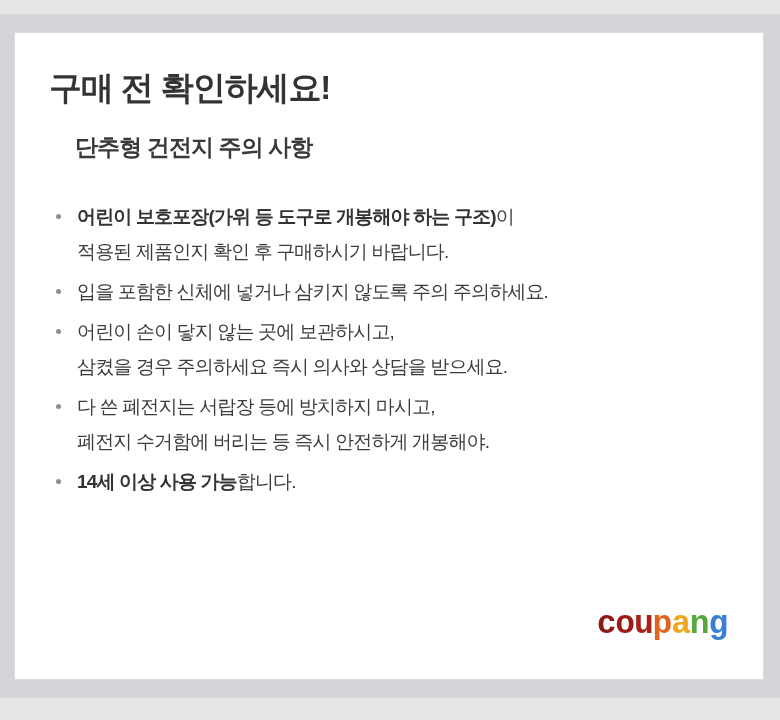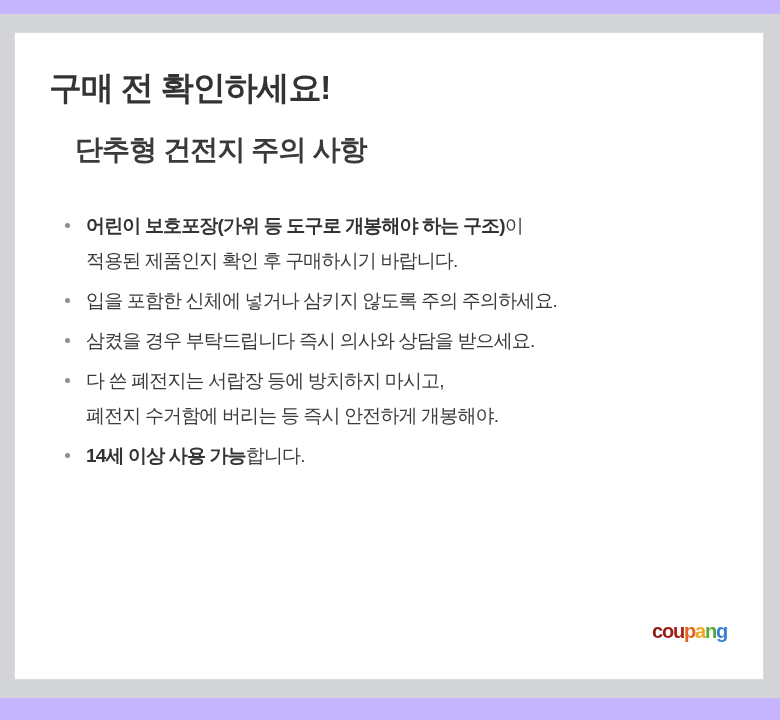--- a/index.html
+++ b/index.html
@@ -15,21 +15,21 @@
     -webkit-font-smoothing: antialiased;
   }
 
   
   .page {
     position: absolute;
     left: 0;
     top: 0;
     width: 780px;
     height: 720px;
-    background: #c4b5fd;
+    background: #e5e5e5;
     overflow: hidden;
   }
   .gray-frame {
     position: absolute;
     left: 0;
     top: 14px;
     width: 780px;
     height: 684px;
     background: #d2d4d8;
   }
@@ -55,35 +55,35 @@
     font-weight: 700;
     letter-spacing: -1.1px;
     color: #333333;
     line-height: 1.1;
     white-space: nowrap;
   }
   .subtitle {
     position: absolute;
     left: 60px;
     top: 102px;
-    font-size: 28px;
+    font-size: 23px;
     font-weight: 700;
     letter-spacing: -0.9px;
     color: #3a3a3a;
     line-height: 1.1;
     white-space: nowrap;
   }
 
   
   .notice-list {
     position: absolute;
     left: 38px;
     top: 166px;
     width: 672px;
-    margin: 9px;
+    margin: 0;
     padding: 0;
     list-style: none;
   }
   .notice-item {
     position: relative;
     padding-left: 24px;
     margin: 0 0 5px 0;
     font-size: 19px;
     line-height: 35px;
     letter-spacing: -0.85px;
@@ -105,22 +105,22 @@
   .strong {
     font-weight: 700;
     color: #333333;
   }
 
   
   .coupang-logo {
     position: absolute;
     right: 36px;
     bottom: 38px;
-    font-family: Liberation Sans, sans-serif;
-    font-size: 20px;
+    font-family: Liberation Mono, monospace;
+    font-size: 33px;
     font-weight: 700;
     letter-spacing: -1.2px;
     line-height: 1;
     white-space: nowrap;
   }
   .coupang-logo span { display: inline; }
 </style>
 </head>
 <body>
 
@@ -139,21 +139,22 @@
           <span class="bullet-dot" style="background: rgb(141, 141, 141);"></span>
           <span class="notice-line"><span class="strong">어린이 보호포장(가위 등 도구로 개봉해야 하는 구조)</span><span>이</span></span>
           <span class="notice-line"><span>적용된 제품인지 확인 후 구매하시기 바랍니다.</span></span>
         </li>
         <li class="notice-item">
           <span class="bullet-dot" style="background: rgb(141, 141, 141);"></span>
           <span class="notice-line"><span>입을 포함한 신체에 넣거나 삼키지 않도록 주의 주의하세요.</span></span>
         </li>
         <li class="notice-item">
           <span class="bullet-dot" style="background: rgb(141, 141, 141);"></span>
-          <span class="notice-line"><span>삼켰을 경우 부탁드립니다 즉시 의사와 상담을 받으세요.</span></span>
+          <span class="notice-line"><span>어린이 손이 닿지 않는 곳에 보관하시고,</span></span>
+          <span class="notice-line"><span>삼켰을 경우 주의하세요 즉시 의사와 상담을 받으세요.</span></span>
         </li>
         <li class="notice-item">
           <span class="bullet-dot" style="background: rgb(141, 141, 141);"></span>
           <span class="notice-line"><span>다 쓴 폐전지는 서랍장 등에 방치하지 마시고,</span></span>
           <span class="notice-line"><span>폐전지 수거함에 버리는 등 즉시 안전하게 개봉해야.</span></span>
         </li>
         <li class="notice-item">
           <span class="bullet-dot" style="background: rgb(141, 141, 141);"></span>
           <span class="notice-line"><span class="strong">14세 이상 사용 가능</span><span>합니다.</span></span>
         </li>

